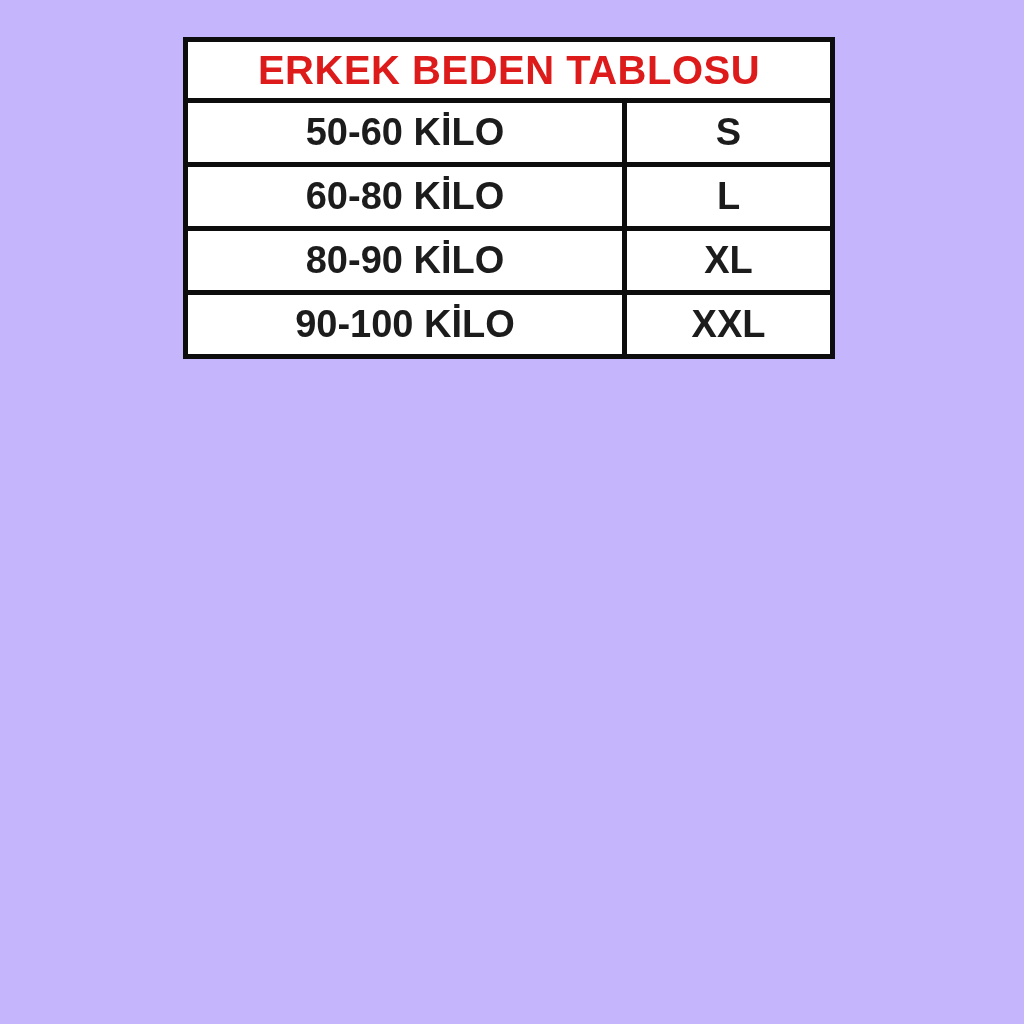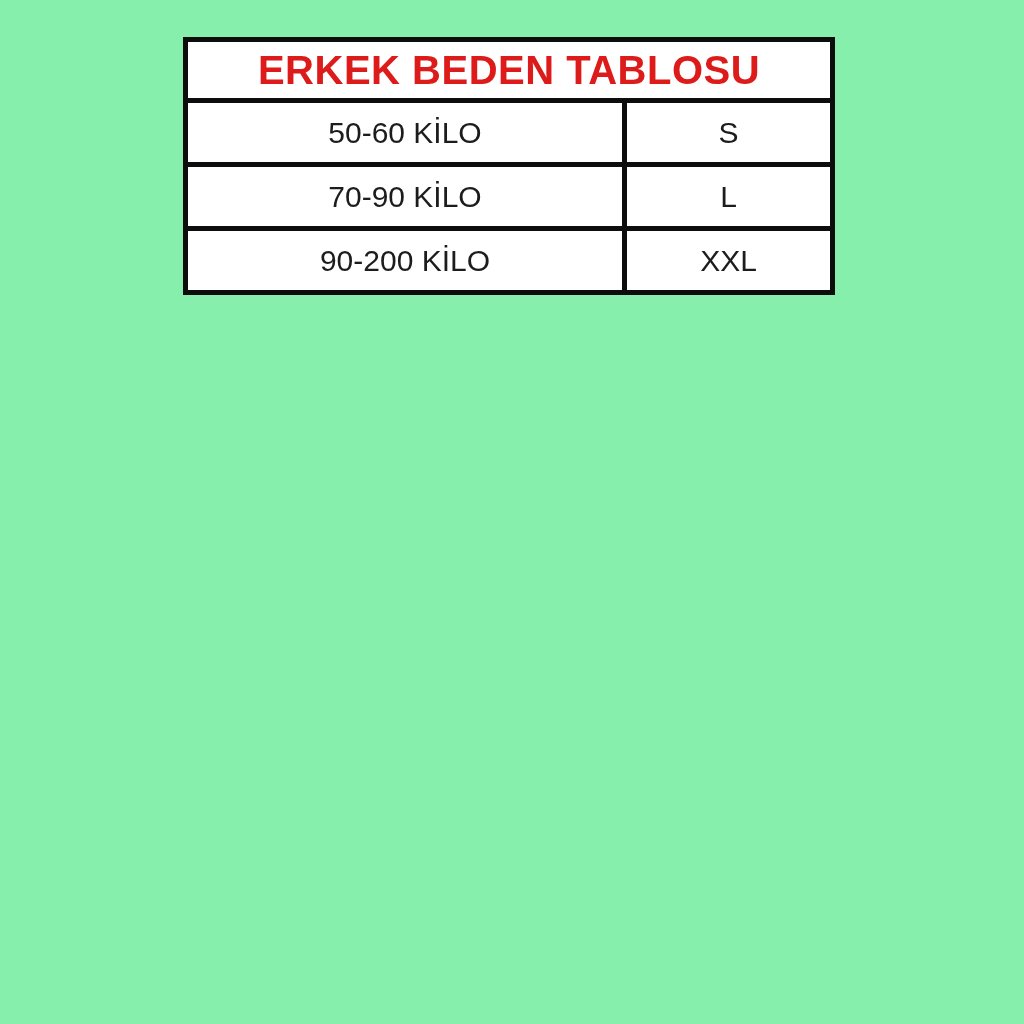--- a/index.html
+++ b/index.html
@@ -7,21 +7,21 @@
     padding: 0;
     width: 1024px;
     height: 1024px;
     background: #ffffff;
     font-family: "Liberation Sans", sans-serif;
   }
   .page {
     position: relative;
     width: 1024px;
     height: 1024px;
-    background: #86efac;
+    background: #c4b5fd;
     overflow: hidden;
   }
   table.size-table {
     position: absolute;
     left: 183px;
     top: 37px;
     width: 647px;
     border-collapse: collapse;
     table-layout: fixed;
     background: #ffffff;
@@ -35,22 +35,22 @@
     background: #ffffff;
   }
   table.size-table th.title-cell {
     height: 56px;
     font-size: 40px;
     font-weight: bold;
     letter-spacing: 0.5px;
   }
   table.size-table td {
     height: 59px;
-    font-size: 30px;
-    font-weight: normal;
+    font-size: 38px;
+    font-weight: bold;
     color: #1c1c1c;
   }
   col.weight-col { width: 439px; }
   col.size-col  { width: 208px; }
 </style>
 </head>
 <body>
 
 <div class="page">
   <table class="size-table">
@@ -62,22 +62,26 @@
       <tr>
         <th class="title-cell" colspan="2" style="color: rgb(221, 27, 27);">ERKEK BEDEN TABLOSU</th>
       </tr>
     </thead>
     <tbody>
       <tr>
         <td>50-60 KİLO</td>
         <td>S</td>
       </tr>
       <tr>
-        <td>70-90 KİLO</td>
+        <td>60-80 KİLO</td>
         <td>L</td>
       </tr>
       <tr>
-        <td>90-200 KİLO</td>
+        <td>80-90 KİLO</td>
+        <td>XL</td>
+      </tr>
+      <tr>
+        <td>90-100 KİLO</td>
         <td>XXL</td>
       </tr>
     </tbody>
   </table>
 </div>
 
 </body></html>

